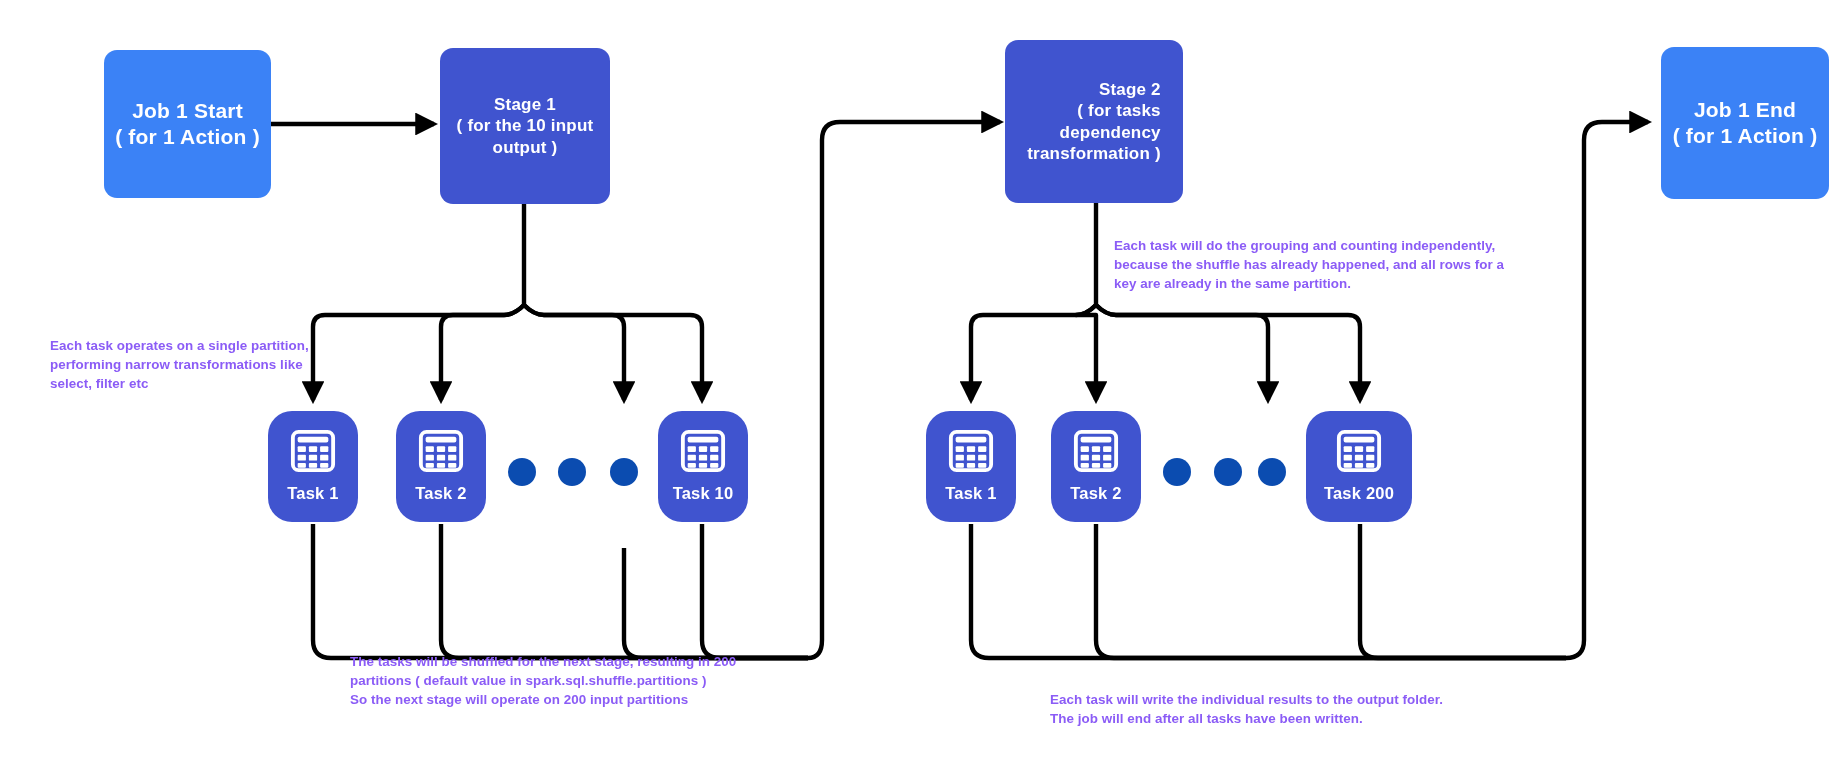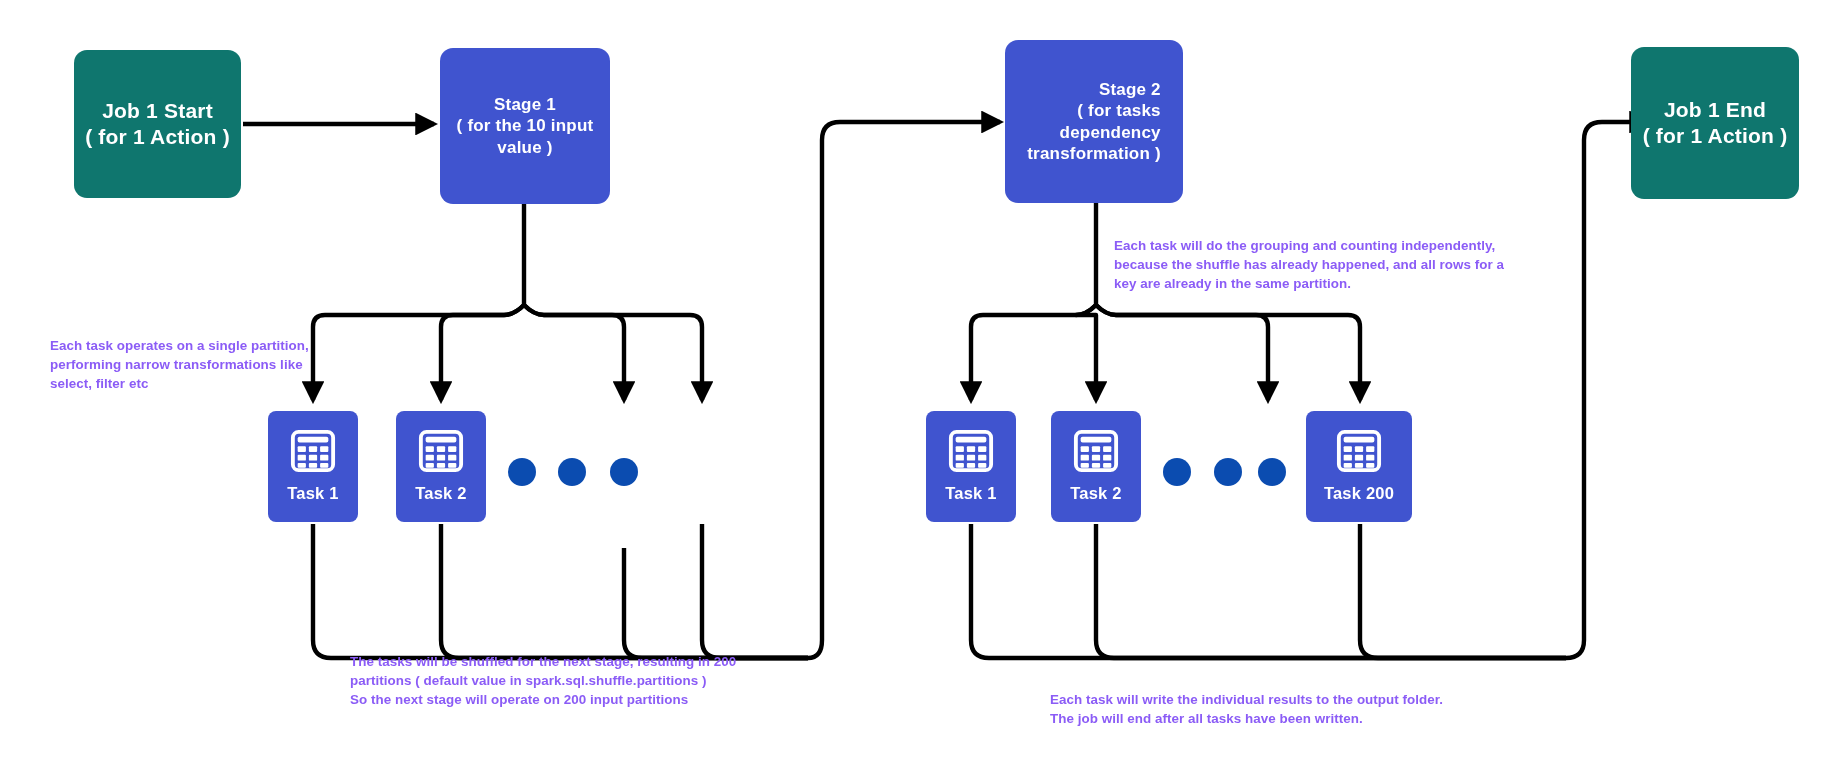--- a/index.html
+++ b/index.html
@@ -31,33 +31,34 @@
     display: flex;
     align-items: center;
     justify-content: center;
     text-align: center;
     color: #ffffff;
     font-weight: bold;
     letter-spacing: .2px;
     line-height: 1.26;
   }
   .node-job {
-    background: #0f766e;
+    background: #3b82f6;
     border-radius: 13px;
     font-size: 21px;
+    margin-left: 30px;
   }
   .node-stage {
     background: #4054cf;
     border-radius: 13px;
     font-size: 17px;
     padding: 4px 10px;
   }
   .node-task {
     background: #4054cf;
-    border-radius: 8px;
+    border-radius: 24px;
     flex-direction: column;
     justify-content: flex-start;
     padding-top: 17px;
   }
   .task-label {
     font-size: 16.5px;
     margin-top: 9px;
     color: #ffffff;
     font-weight: bold;
     white-space: nowrap;
@@ -130,21 +131,21 @@
     <div>
       <div>Job 1 Start</div>
       <div>( for 1 Action )</div>
     </div>
   </div>
 
   <div class="node node-stage" style="left:440px; top:48px; width:170px; height:156px;">
     <div>
       <div>Stage 1</div>
       <div>( for the 10 input</div>
-      <div>value )</div>
+      <div>output )</div>
     </div>
   </div>
 
   <div class="node node-stage" style="left:1005px; top:40px; width:178px; height:163px;text-align:right;">
     <div>
       <div>Stage 2</div>
       <div>( for tasks</div>
       <div>dependency</div>
       <div>transformation )</div>
     </div>
@@ -192,20 +193,38 @@
           <rect x="31.4" y="36.5" width="8.6" height="5" rx="1"></rect>
       </g>
     </svg>
     <div class="task-label">Task 2</div>
   </div>
 
   <div class="dot" style="left:508px; top:458px;"></div>
   <div class="dot" style="left:558px; top:458px;"></div>
   <div class="dot" style="left:610px; top:458px;"></div>
 
+  <div class="node node-task" style="left:658px; top:411px; width:90px; height:111px;">
+    <svg class="table-icon" viewBox="0 0 48 48" xmlns="http://www.w3.org/2000/svg">
+      <rect x="3" y="4" width="42" height="40" rx="6" ry="6" fill="none" stroke="#ffffff" stroke-width="4"></rect>
+      <rect x="8" y="9" width="32" height="6" rx="2" fill="#ffffff"></rect>
+      <g fill="#ffffff">
+        <rect x="8" y="19" width="8.6" height="6" rx="1"></rect>
+          <rect x="19.7" y="19" width="8.6" height="6" rx="1"></rect>
+          <rect x="31.4" y="19" width="8.6" height="6" rx="1"></rect>
+        <rect x="8" y="28" width="8.6" height="6" rx="1"></rect>
+          <rect x="19.7" y="28" width="8.6" height="6" rx="1"></rect>
+          <rect x="31.4" y="28" width="8.6" height="6" rx="1"></rect>
+        <rect x="8" y="36.5" width="8.6" height="5" rx="1"></rect>
+          <rect x="19.7" y="36.5" width="8.6" height="5" rx="1"></rect>
+          <rect x="31.4" y="36.5" width="8.6" height="5" rx="1"></rect>
+      </g>
+    </svg>
+    <div class="task-label">Task 10</div>
+  </div>
 
   <div class="node node-task" style="left:926px; top:411px; width:90px; height:111px;">
     <svg class="table-icon" viewBox="0 0 48 48" xmlns="http://www.w3.org/2000/svg">
       <rect x="3" y="4" width="42" height="40" rx="6" ry="6" fill="none" stroke="#ffffff" stroke-width="4"></rect>
       <rect x="8" y="9" width="32" height="6" rx="2" fill="#ffffff"></rect>
       <g fill="#ffffff">
         <rect x="8" y="19" width="8.6" height="6" rx="1"></rect>
           <rect x="19.7" y="19" width="8.6" height="6" rx="1"></rect>
           <rect x="31.4" y="19" width="8.6" height="6" rx="1"></rect>
         <rect x="8" y="28" width="8.6" height="6" rx="1"></rect>

